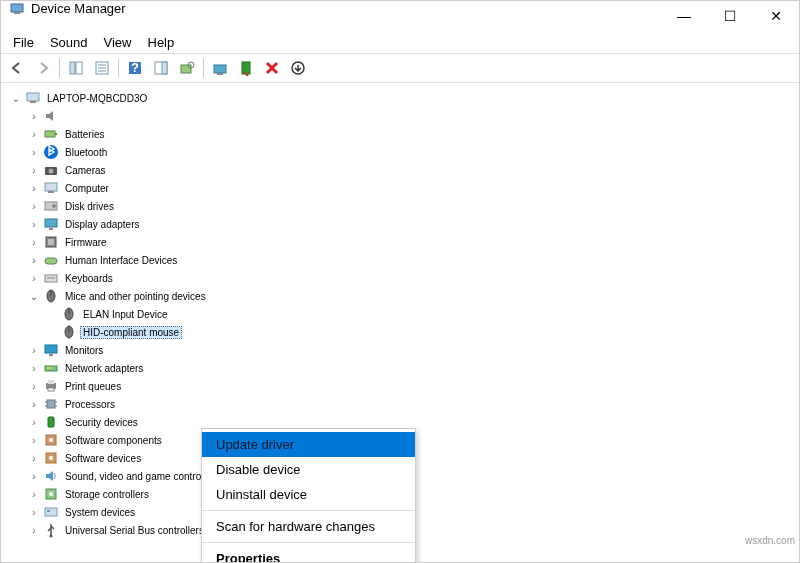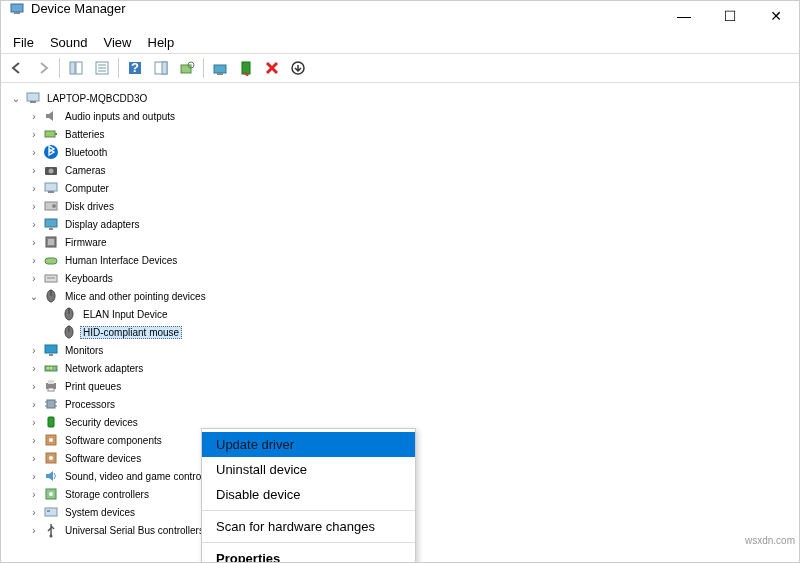--- a/index.html
+++ b/index.html
@@ -138,21 +138,20 @@
     <span class="node-label">LAPTOP-MQBCDD3O</span>
   </div>
   <div id="tree-body">
       <div class="tree-row indent1">
         <span class="expander">›</span>
         <span class="node-icon">
           <svg width="16" height="16">
             <path d="M3 6h3l4-3v10l-4-3H3z" fill="#888"></path>
           </svg>
         </span>
-        <span class="node-label">Audio inputs and outputs</span>
       </div>
       <div class="tree-row indent1">
         <span class="expander">›</span>
         <span class="node-icon">
           <svg width="16" height="16">
             <rect x="2" y="5" width="10" height="6" fill="#9c6" stroke="#585"></rect>
             <rect x="12" y="7" width="2" height="2" fill="#585"></rect>
           </svg>
         </span>
         <span class="node-label">Batteries</span>
@@ -377,22 +376,22 @@
             <path d="M8 2v12M8 4l3 3M8 6l-3 3" fill="none" stroke="#555" stroke-width="1.5"></path>
             <circle cx="8" cy="14" r="1.5" fill="#555"></circle>
           </svg>
         </span>
         <span class="node-label">Universal Serial Bus controllers</span>
       </div>
     </div>
 
   <div class="context-menu" id="ctx-menu">
       <div class="ctx-item highlighted">Update driver</div>
+      <div class="ctx-item">Disable device</div>
       <div class="ctx-item">Uninstall device</div>
-      <div class="ctx-item">Disable device</div>
       <div class="ctx-sep"></div>
       <div class="ctx-item">Scan for hardware changes</div>
       <div class="ctx-sep"></div>
       <div class="ctx-item bold">Properties</div>
     </div>
 </div>
 
 <div class="watermark">wsxdn.com</div>
 
 </body></html>

